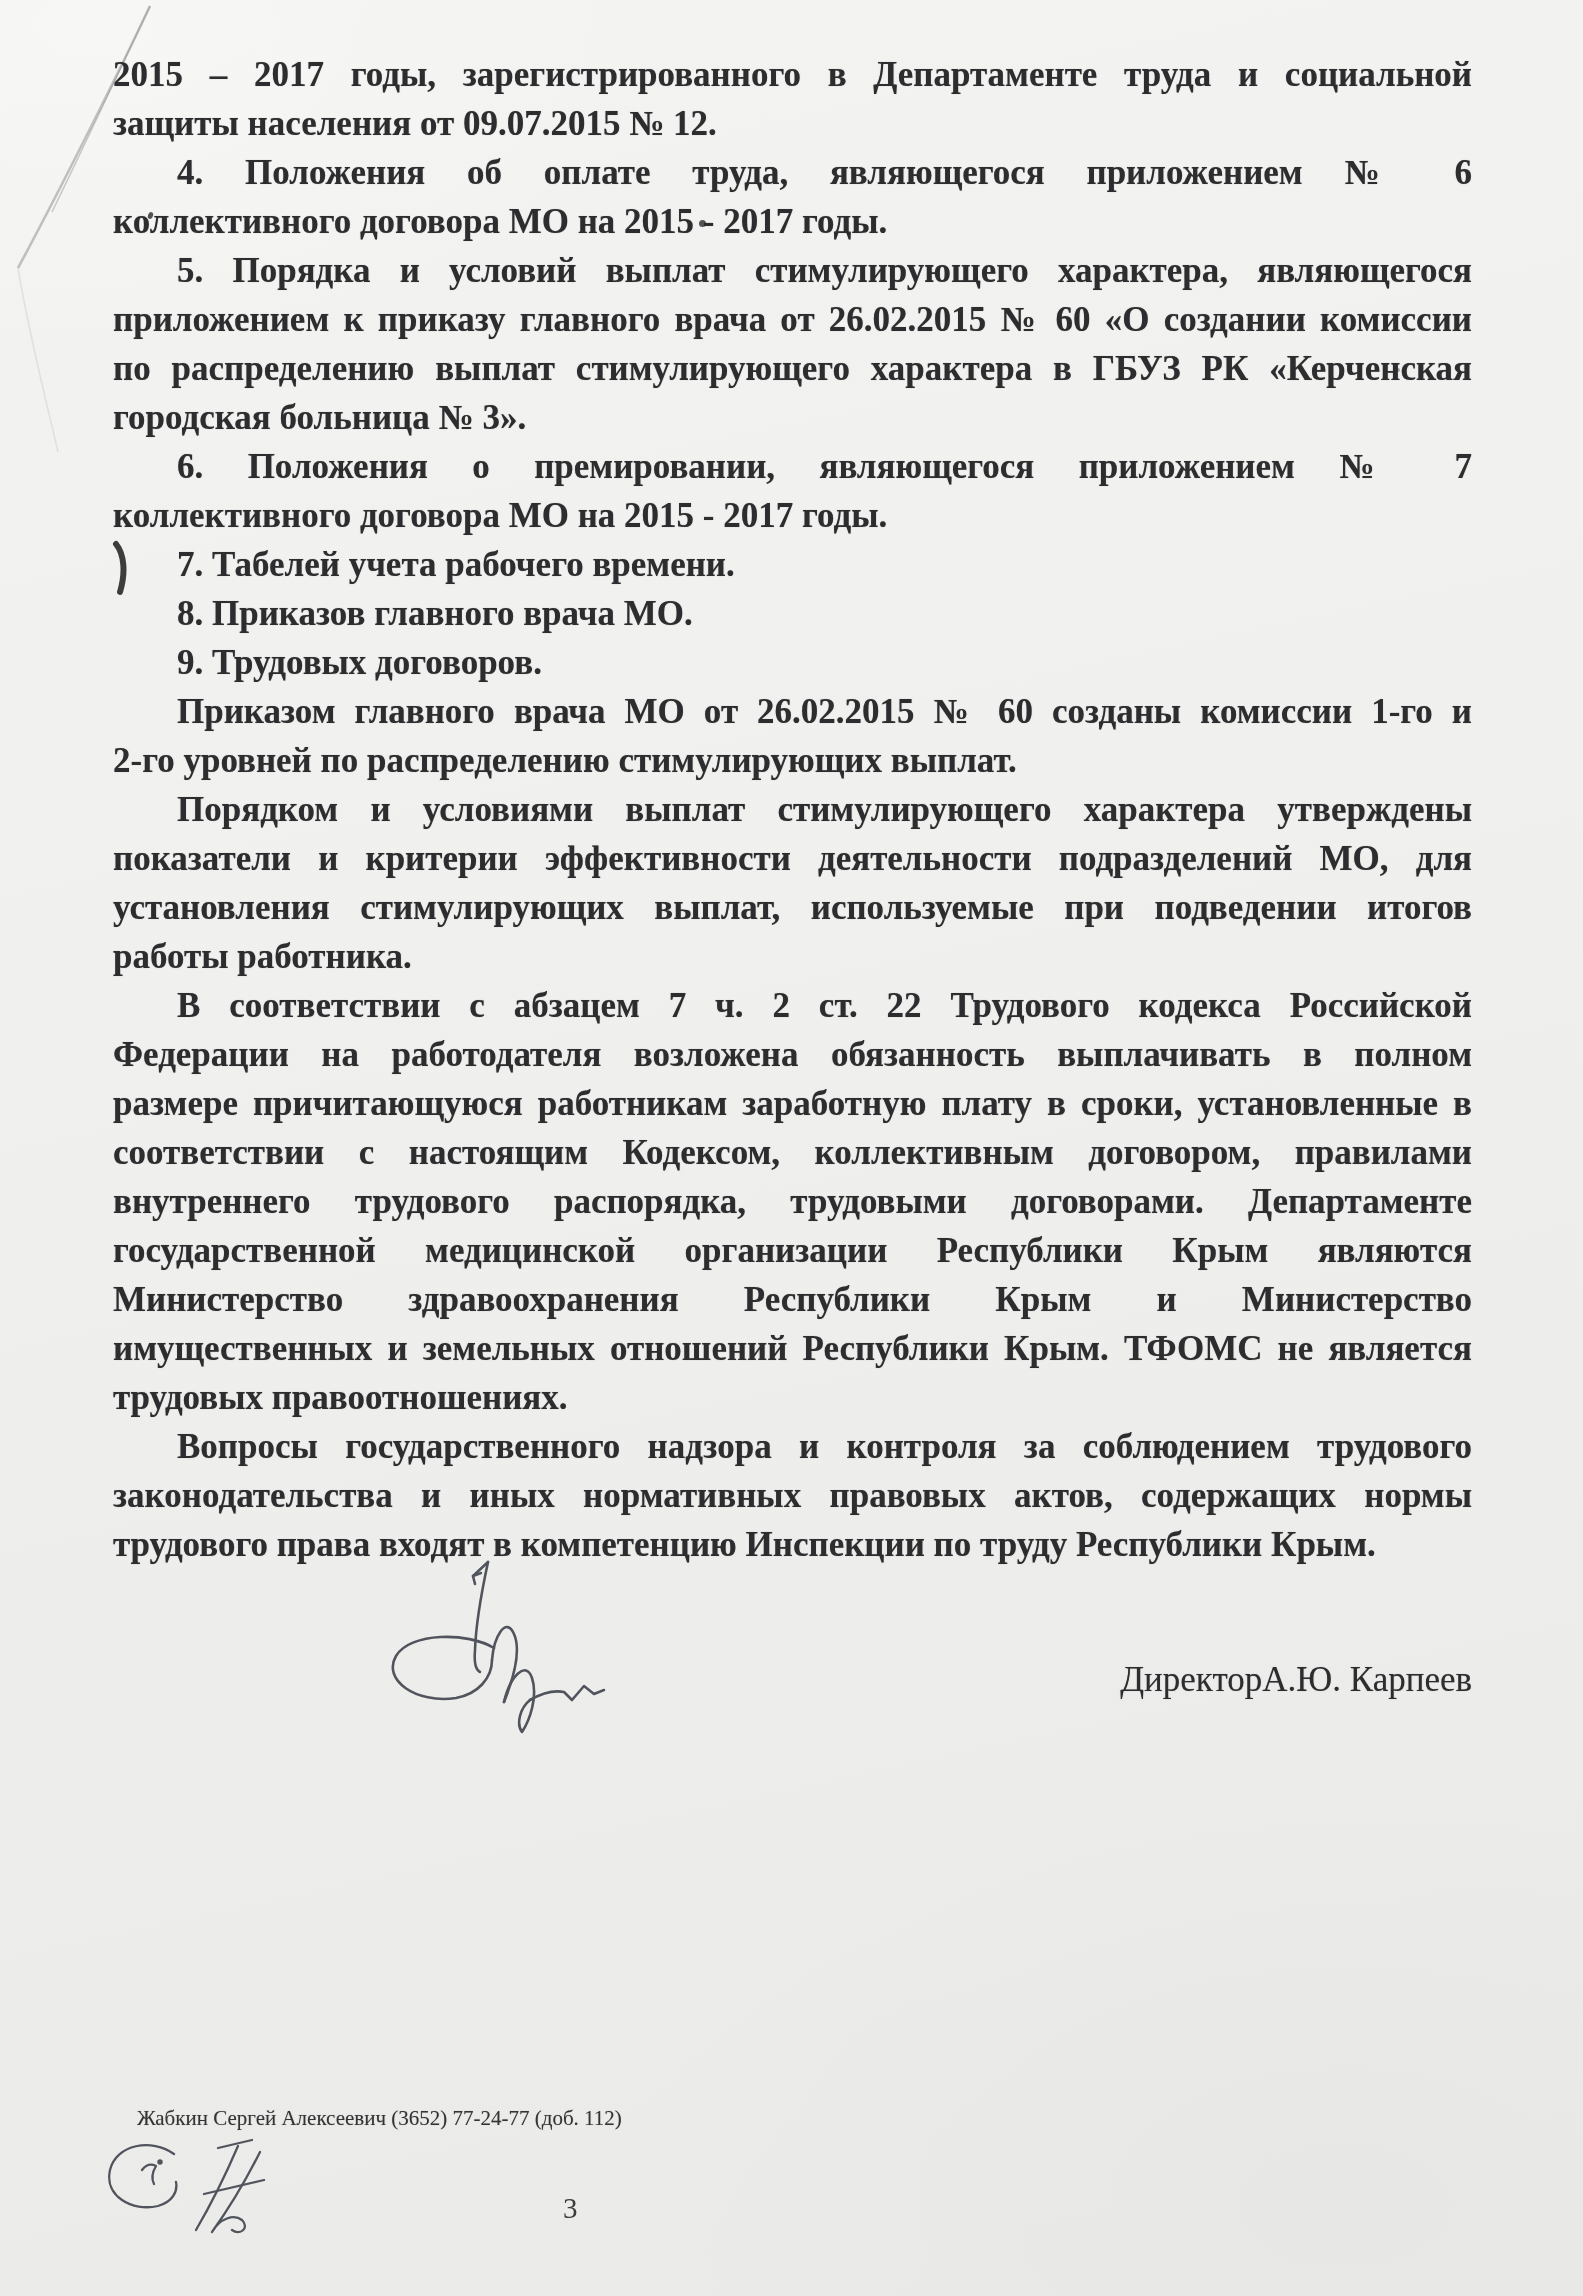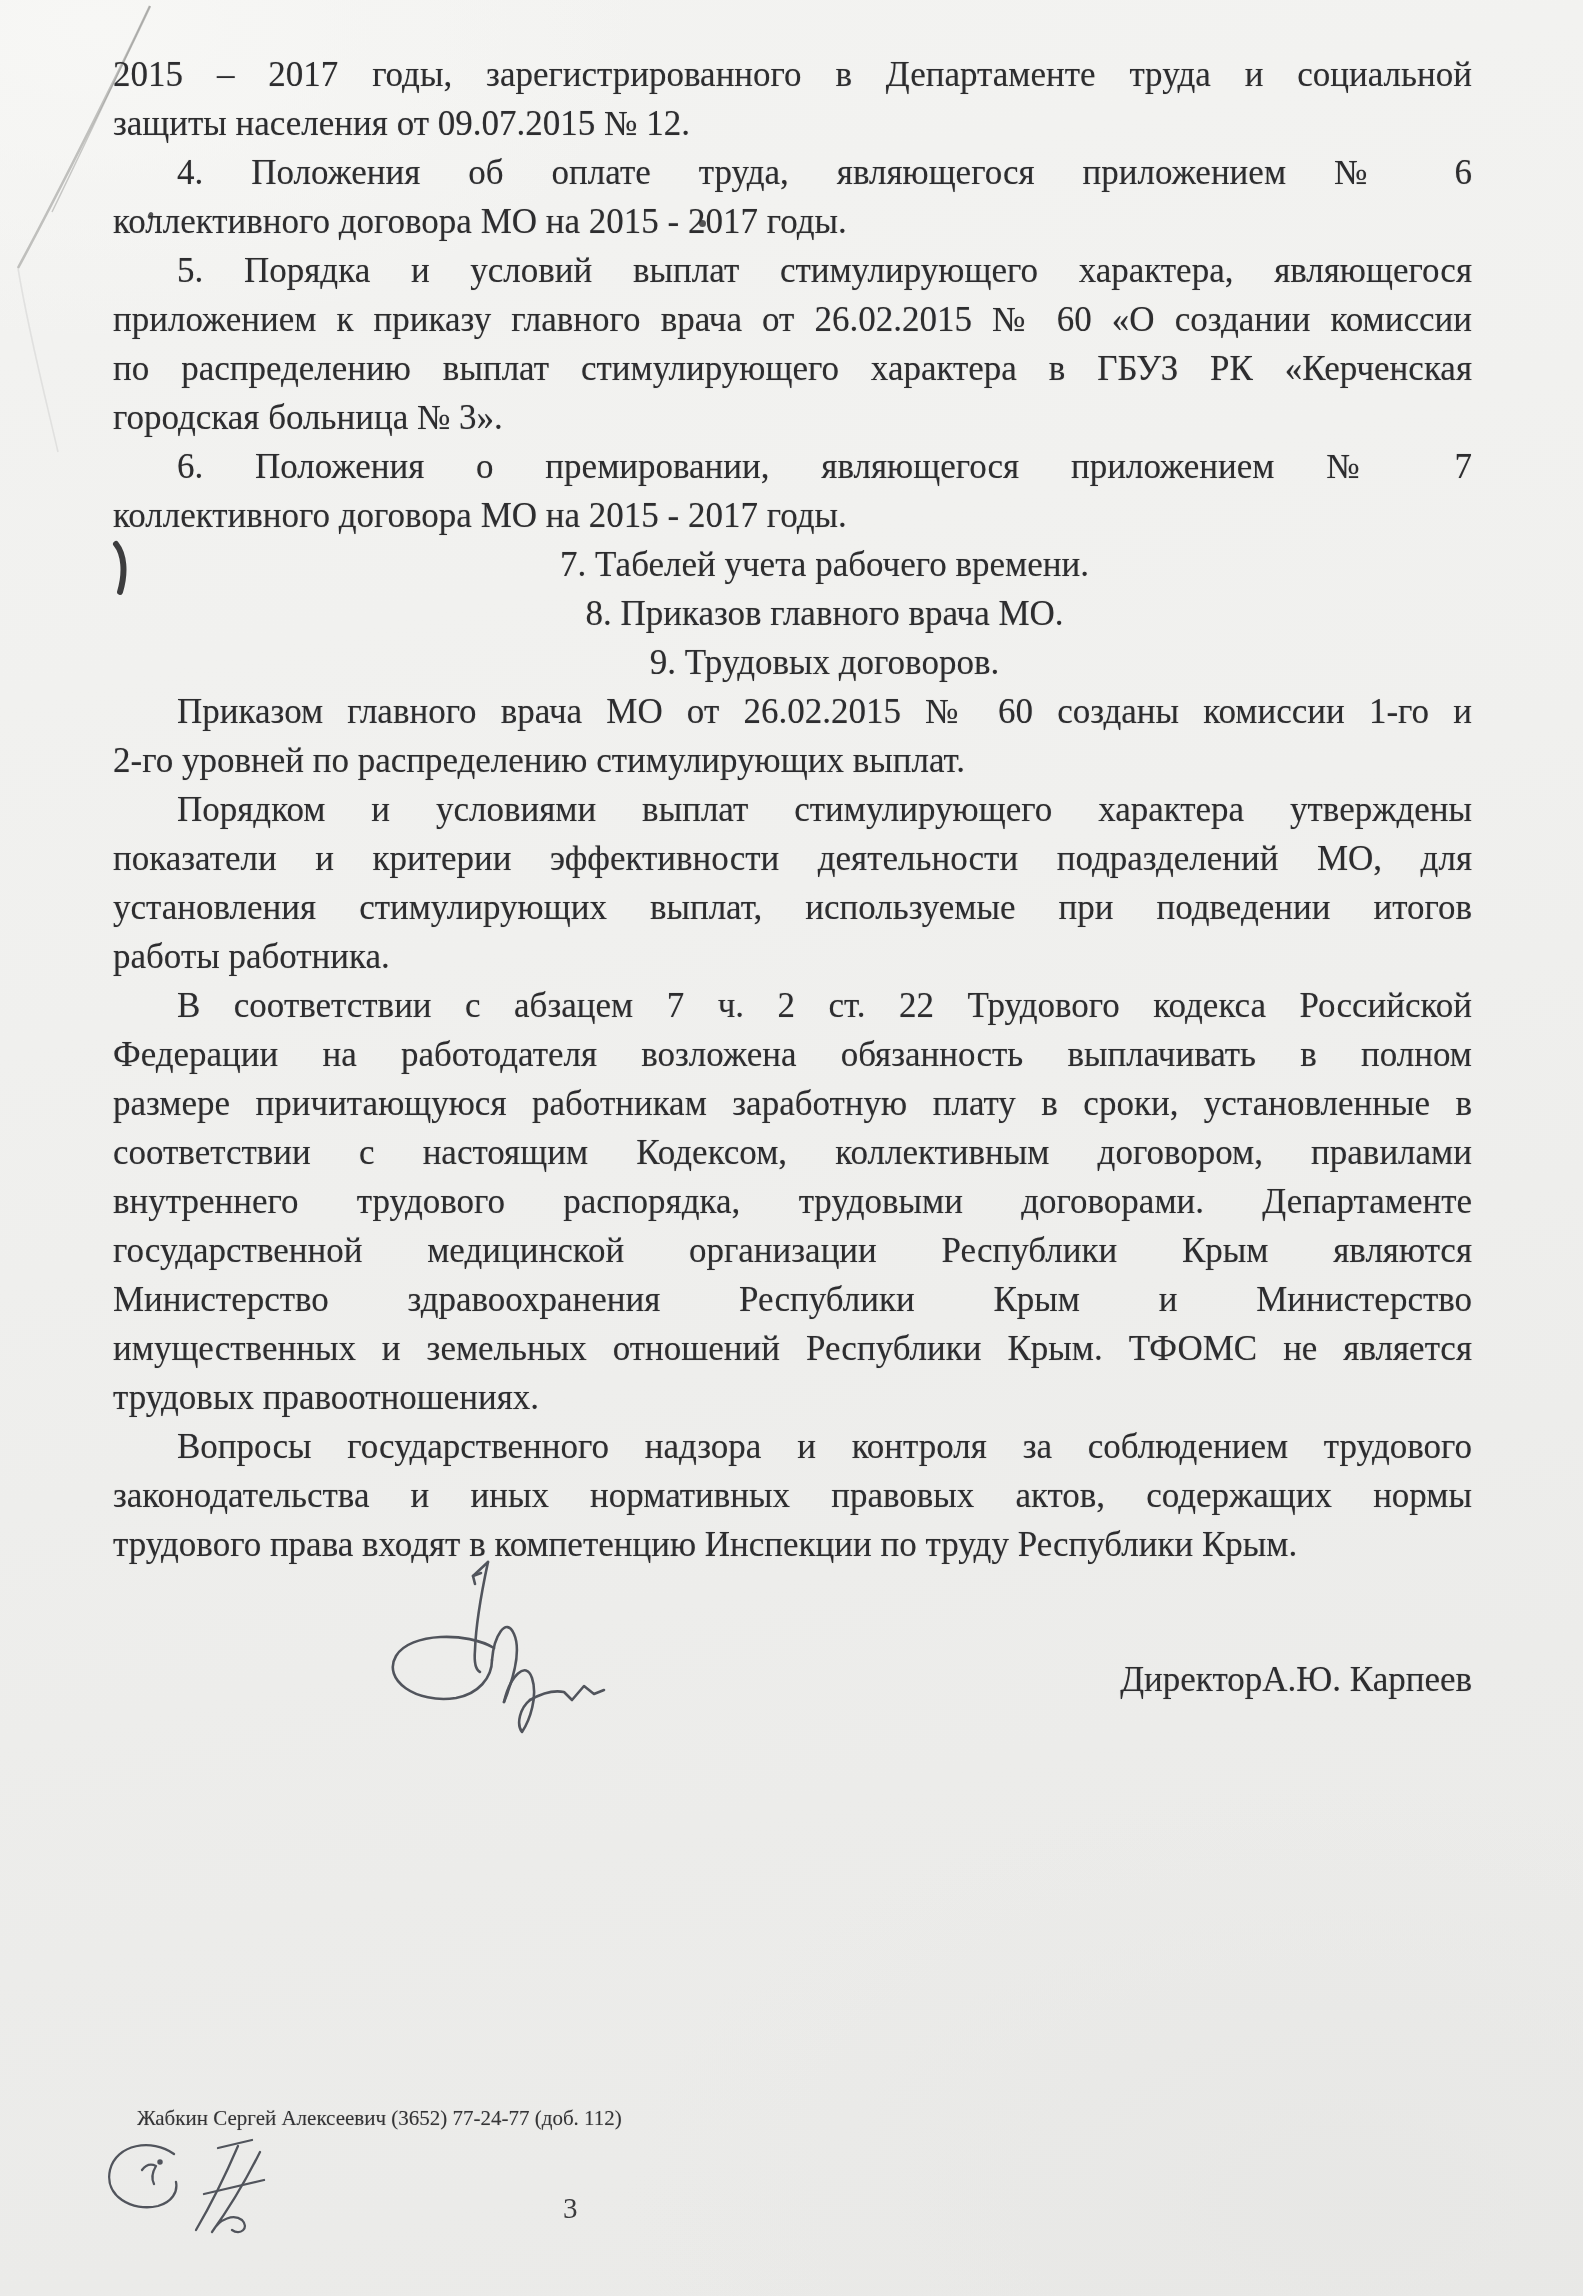--- a/index.html
+++ b/index.html
@@ -20,23 +20,24 @@
 
   
   .text-block {
     position: absolute;
     left: 113px;
     right: 111px;
     top: 50px;
     font-size: 35px;
     line-height: 49px;
     text-shadow: 0 0 1px rgba(45,45,47,.38);
+    font-weight: bold;
   }
   .para { margin: 0; }
-  .para.indent .line:first-child { text-indent: 64px; text-align: center; }
+  .para.indent .line:first-child { text-indent: 64px; }
   .line { text-align: left; }
   .line.j { text-align: justify; text-align-last: justify; }
 
   
   .sig-row {
     position: absolute;
     left: 113px;
     right: 111px;
     top: 1660px;
     display: flex;

